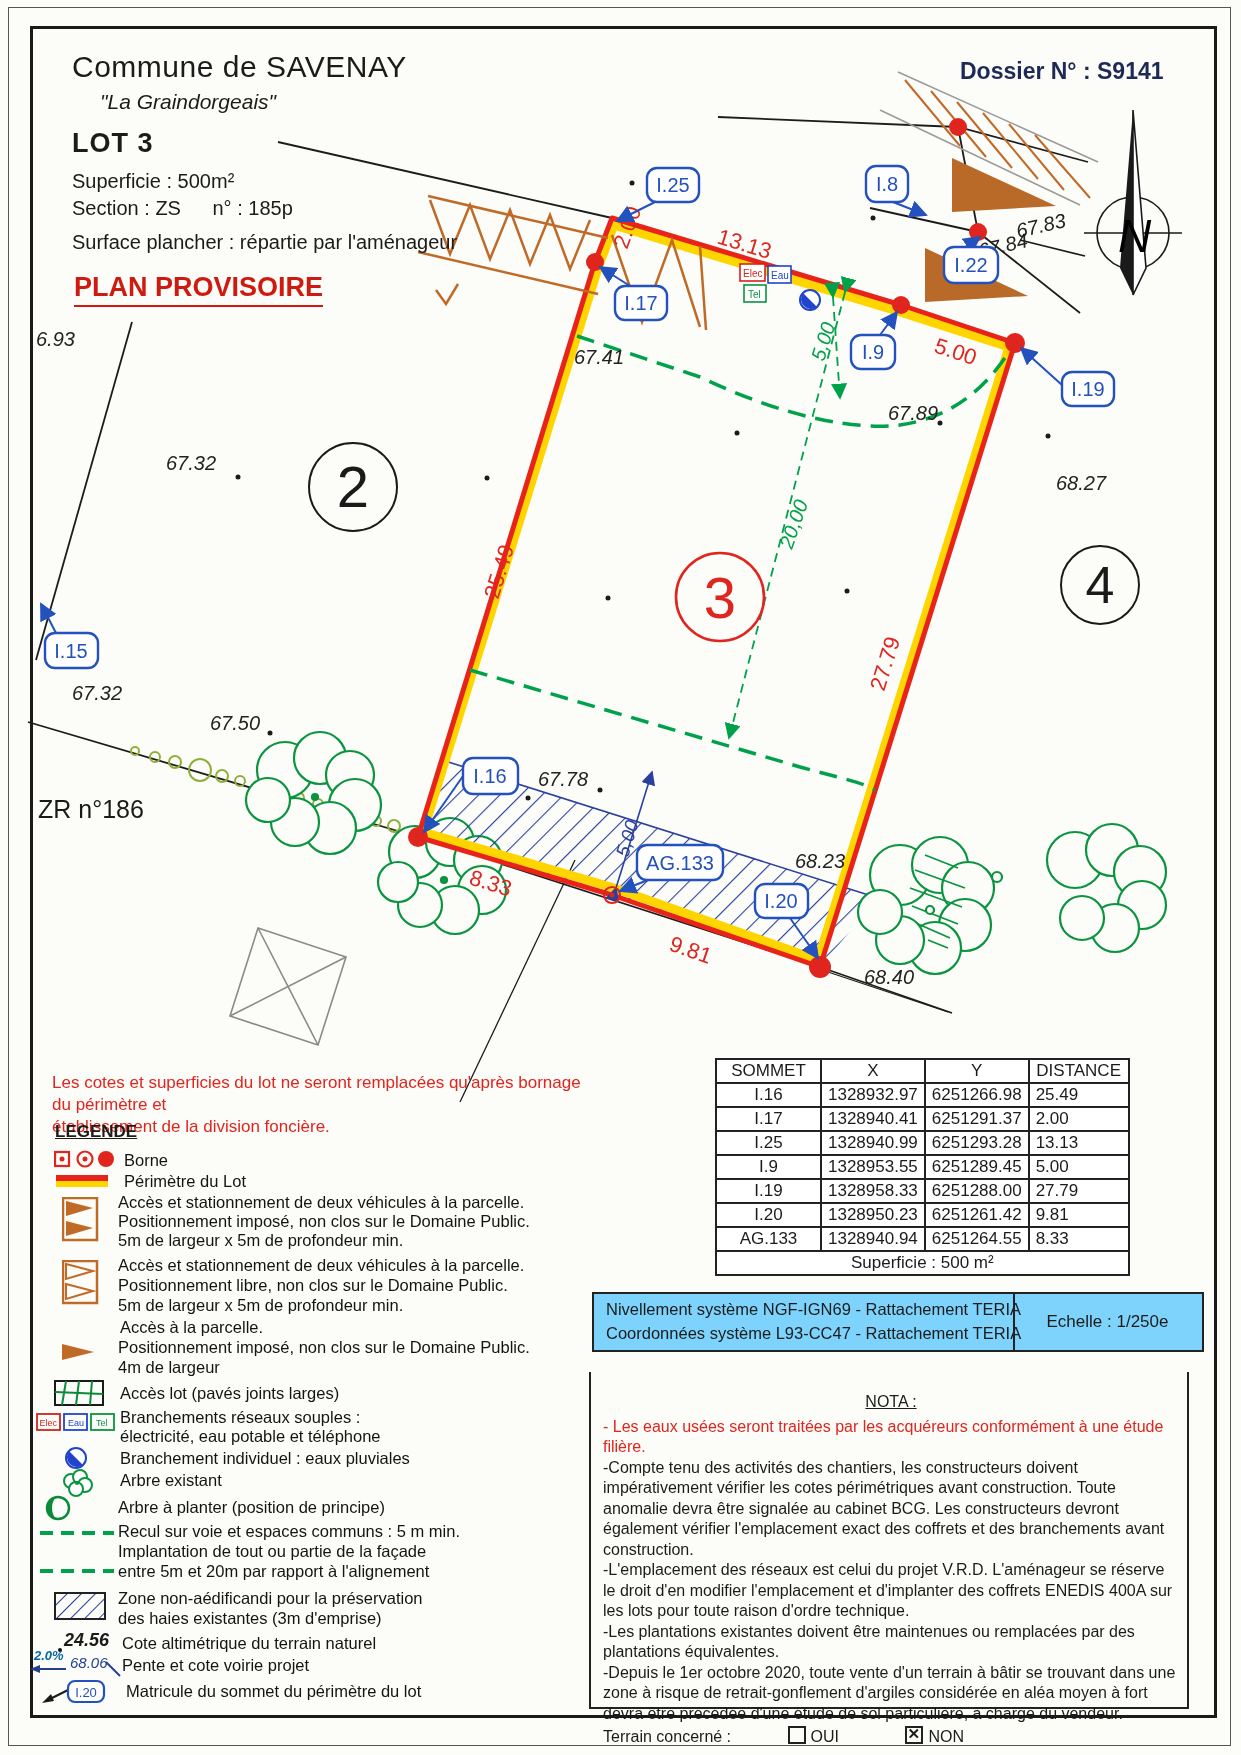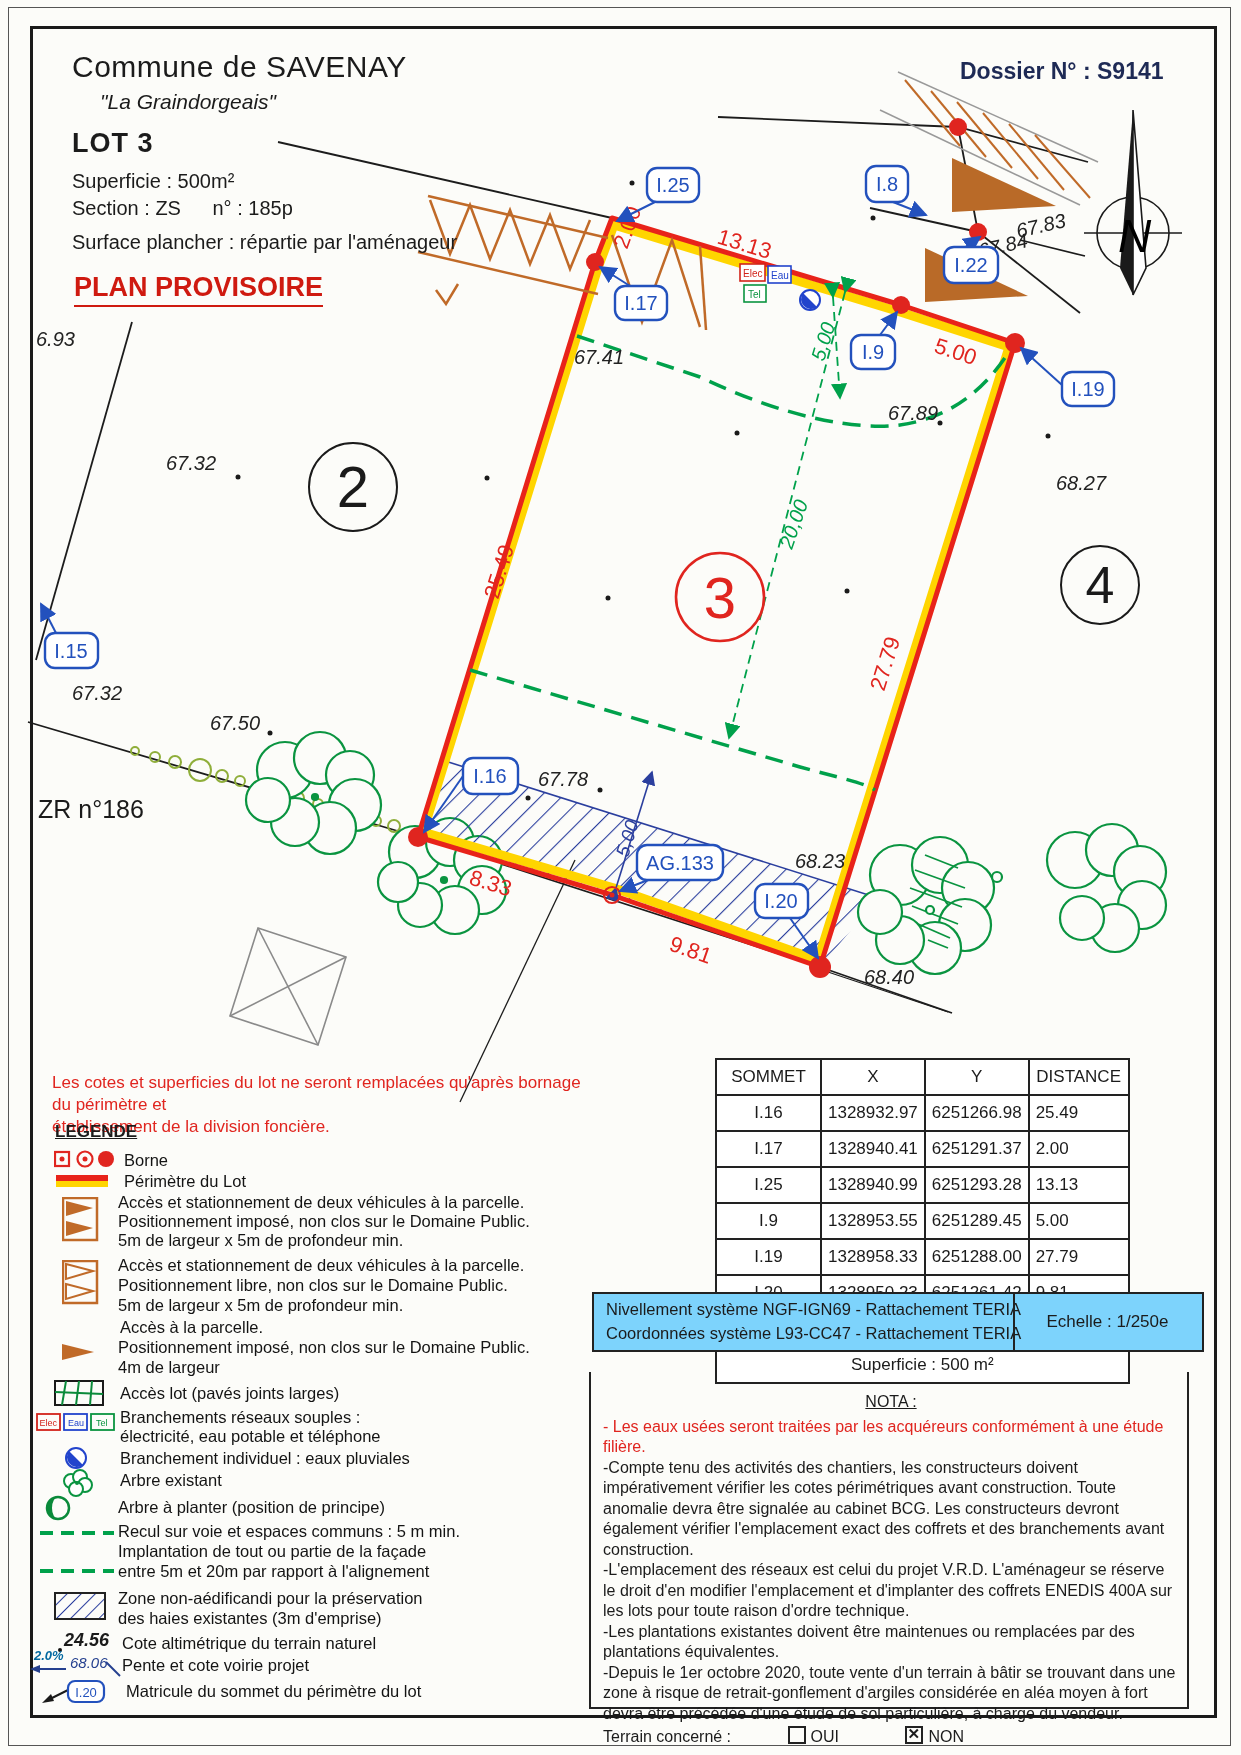--- a/index.html
+++ b/index.html
@@ -18,21 +18,21 @@
   .h-dossier{left:960px;top:58px;font-size:23px;font-weight:bold;color:#1e2a55;}
   
   .rednote{left:52px;top:1072px;font-size:17px;color:#e0251f;line-height:22px;width:540px;}
   .leg-title{left:55px;top:1122px;font-size:17px;font-weight:bold;text-decoration:underline;}
   .ltxt{font-size:16.5px;color:#141414;white-space:nowrap;}
   
   .ttitle{left:715px;top:1016px;width:352px;height:26px;border:2px solid #222;
           font-size:18px;text-align:center;line-height:26px;background:#fff;}
   table.coord{position:absolute;left:715px;top:1058px;border-collapse:collapse;background:#fff;
           font-size:17px;}
-  table.coord th,table.coord td{border:2px solid #222;height:22px;padding:6px 6px;}
+  table.coord th,table.coord td{border:2px solid #222;height:22px;padding:0 6px;}
   table.coord th{font-weight:normal;text-align:center;}
   td.c{text-align:center;} td.r{}
   tr.foot td{text-align:center;}
   
   .survey{left:592px;top:1292px;width:608px;height:56px;border:2px solid #222;background:#7dd3fc;}
   .survey .l1{position:absolute;left:12px;top:6px;font-size:16.5px;white-space:nowrap;}
   .survey .l2{position:absolute;left:12px;top:30px;font-size:16.5px;white-space:nowrap;}
   .survey .div{position:absolute;left:419px;top:0;width:0;height:100%;border-left:2px solid #222;}
   .survey .ech{position:absolute;left:421px;top:0;width:185px;height:100%;display:flex;
                align-items:center;justify-content:center;font-size:17px;}

